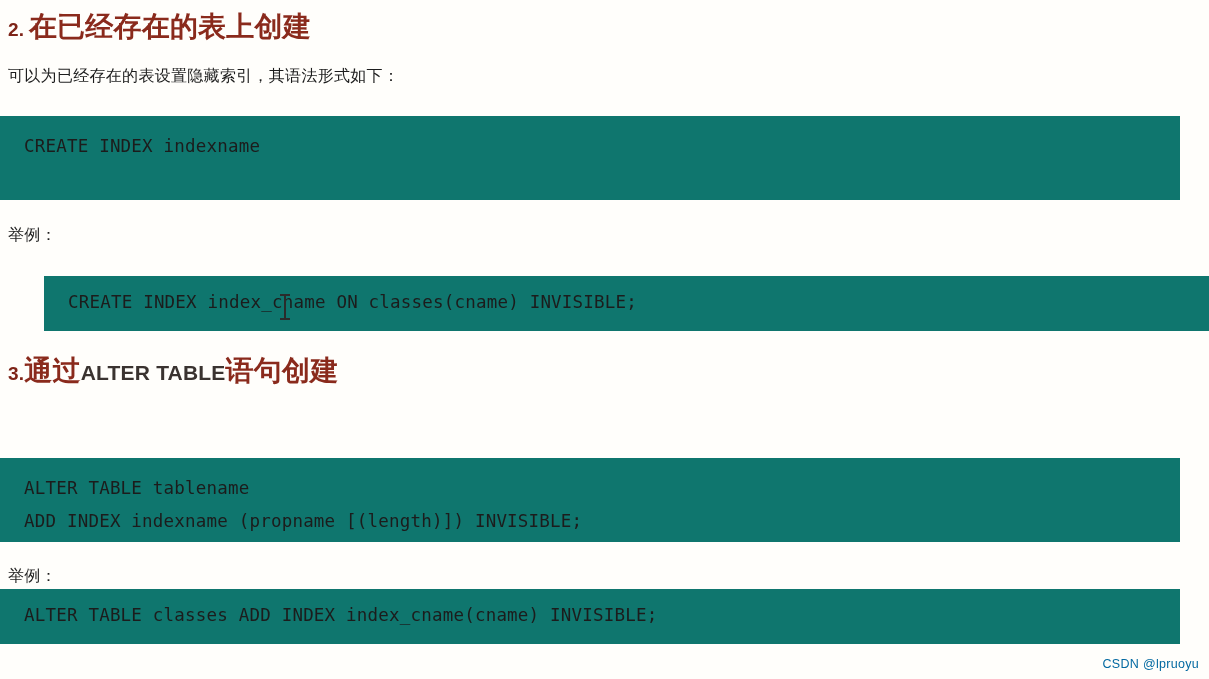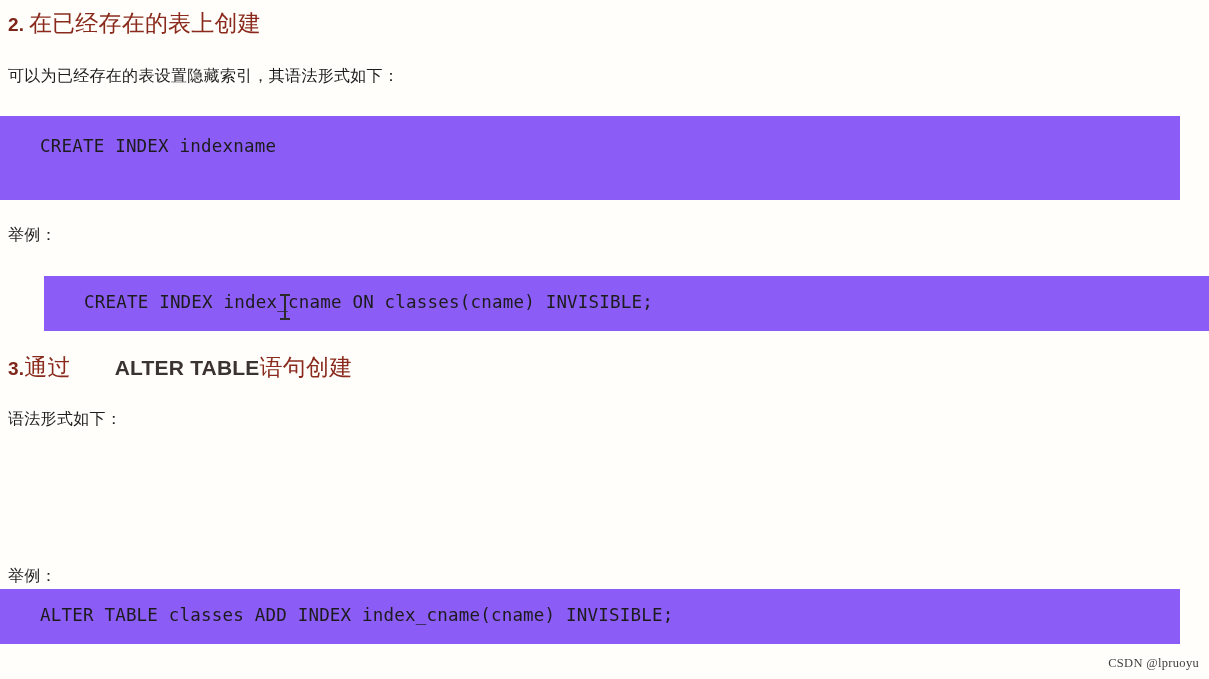--- a/index.html
+++ b/index.html
@@ -29,48 +29,47 @@
     font-weight: bold;
     white-space: nowrap;
     letter-spacing: 0.2px;
   }
   .heading .num {
     font-size: 19px;
     font-weight: bold;
     color: #7e2418;
   }
   .heading .txt {
-    font-size: 23px;
-    font-weight: normal;
+    font-size: 28px;
+    font-weight: bold;
     color: #8a2a1c;
   }
   .heading .lat {
     font-size: 21px;
     font-weight: bold;
     color: #3a3330;
-    margin-left: 44px;
   }
 
   
   .para {
     position: absolute;
     left: 8px;
     font-size: 16px;
     color: #1d1d1d;
     white-space: nowrap;
     letter-spacing: 0.3px;
   }
 
   
   .code-block {
     position: absolute;
     left: 0;
-    background: #8b5cf6;
+    background: #0f766e;
     box-sizing: border-box;
-    padding: 14px 0 14px 40px;
+    padding: 14px 0 14px 24px;
   }
   .code-line {
     font-family: "DejaVu Sans Mono", "Liberation Mono", monospace;
     font-size: 17.5px;
     line-height: 33px;
     color: #1c1c1c;
     white-space: pre;
     letter-spacing: 0.2px;
   }
 
@@ -92,22 +91,22 @@
   }
   .caret::before { top: 0; }
   .caret::after  { bottom: 0; }
 
   
   .watermark {
     position: absolute;
     right: 10px;
     bottom: 8px;
     font-size: 12.5px;
-    color: #404040;
-    font-family: Liberation Serif, serif;
+    color: #0369a1;
+    font-family: Liberation Sans, sans-serif;
     white-space: nowrap;
     letter-spacing: 0.3px;
   }
 </style>
 </head>
 <body>
 
 <div class="page">
 
   <div class="heading" style="top:8px;">
@@ -126,22 +125,25 @@
   <div class="code-block" style="top:276px; width:1180px; height:55px; padding-top:10px; padding-bottom:12px;margin-left:44px;">
     <div class="code-line">CREATE INDEX index_cname ON classes(cname) INVISIBLE;</div>
   </div>
 
   <div class="caret" style="left:284px; top:294px;"></div>
 
   <div class="heading" style="top:352px;">
     <span class="num">3.</span><span class="txt">通过</span><span class="lat">ALTER TABLE</span><span class="txt">语句创建</span>
   </div>
 
-  <div class="para" style="top:409px;">语法形式如下：</div>
 
+  <div class="code-block" style="top:458px; width:1180px; height:84px;">
+    <div class="code-line">ALTER TABLE tablename</div>
+    <div class="code-line">ADD INDEX indexname (propname [(length)]) INVISIBLE;</div>
+  </div>
 
   <div class="para" style="top:566px;">举例：</div>
 
   <div class="code-block" style="top:589px; width:1180px; height:55px; padding-top:10px; padding-bottom:12px;">
     <div class="code-line">ALTER TABLE classes ADD INDEX index_cname(cname) INVISIBLE;</div>
   </div>
 
   <div class="watermark">CSDN @lpruoyu</div>
 
 </div>

